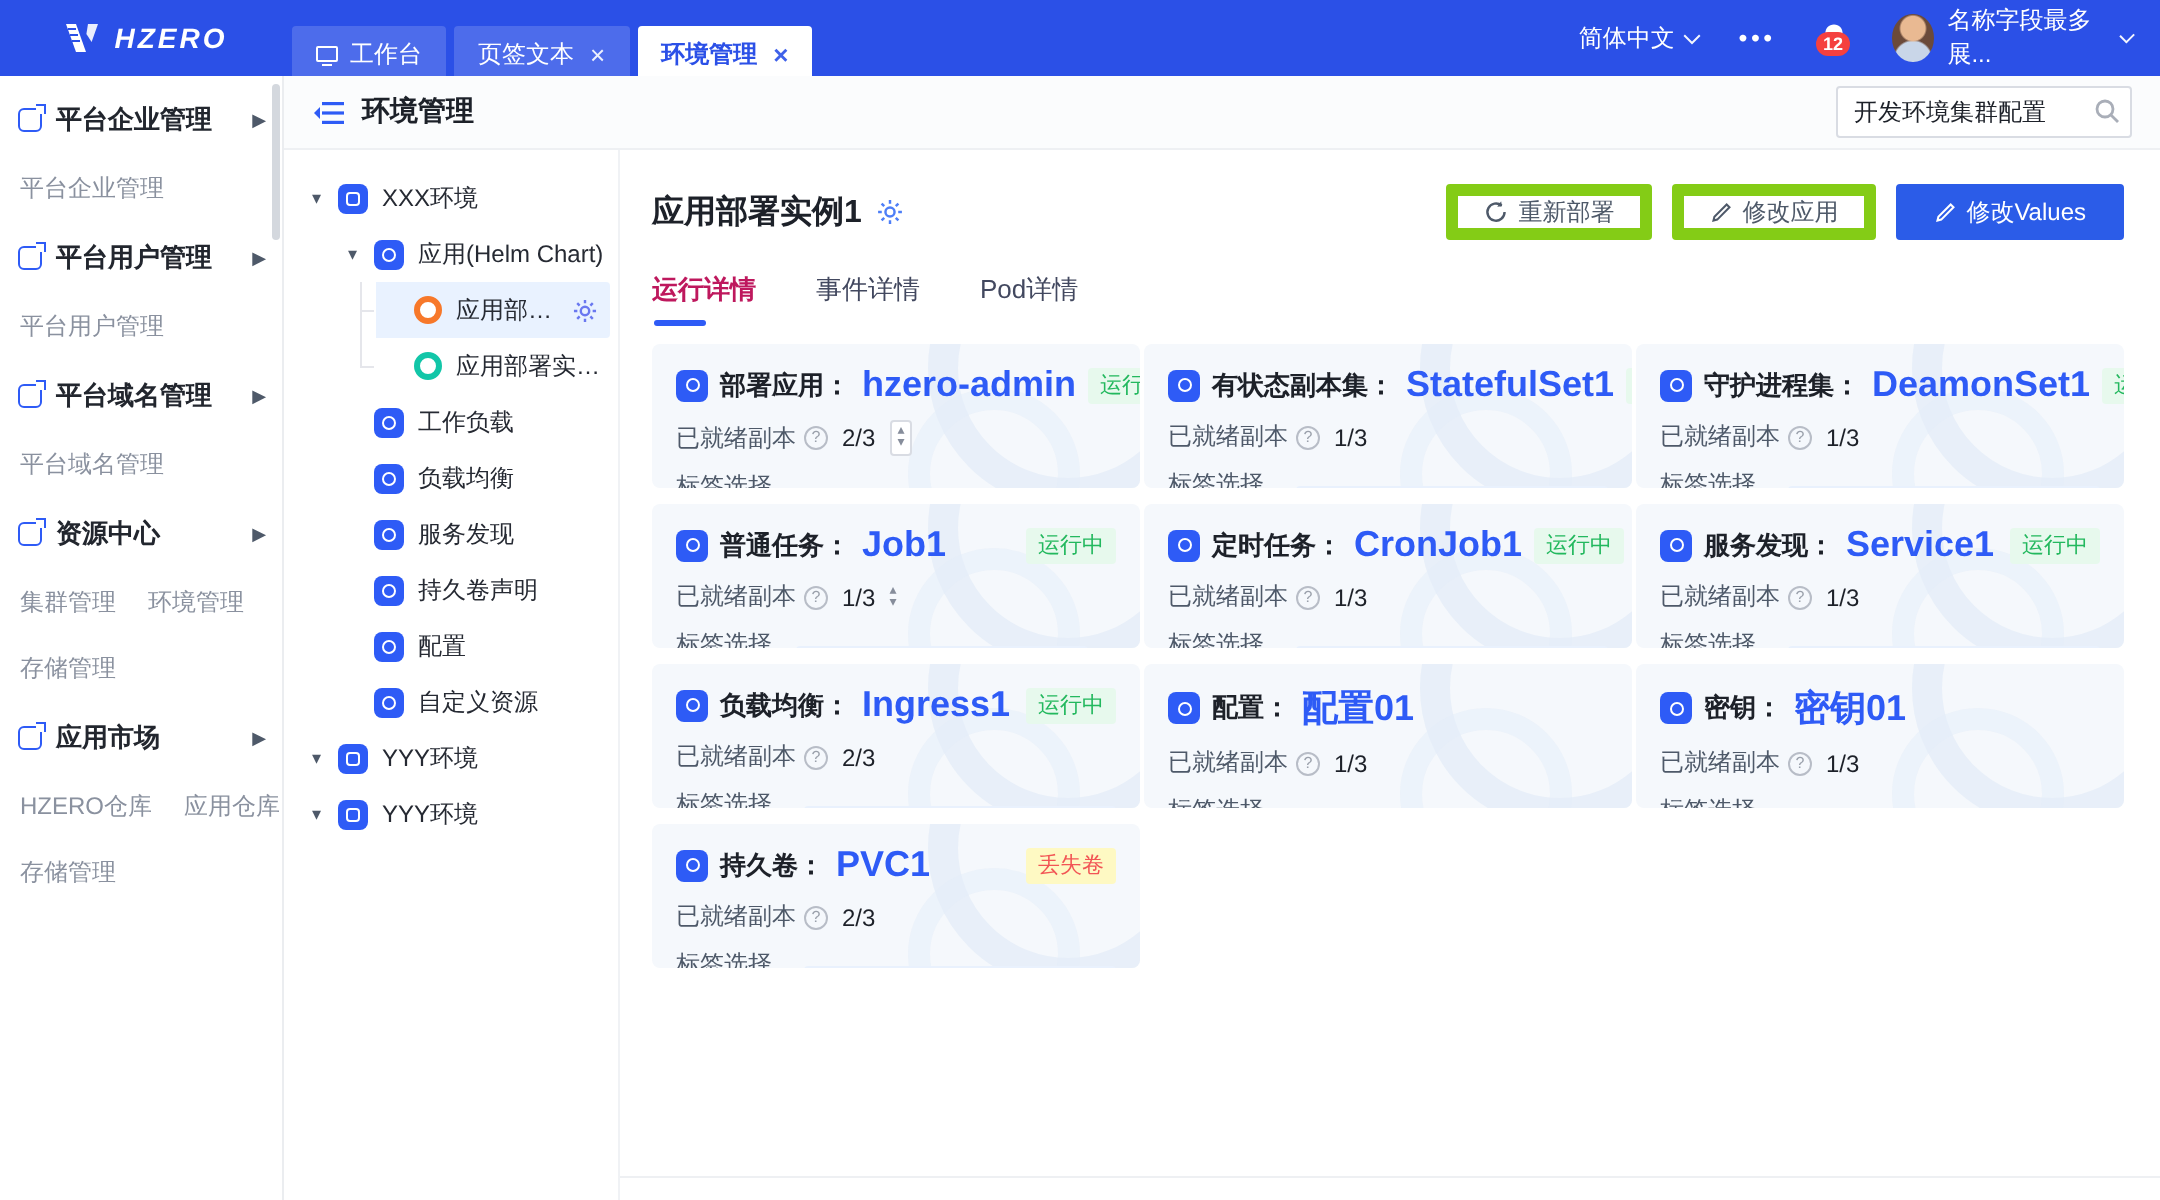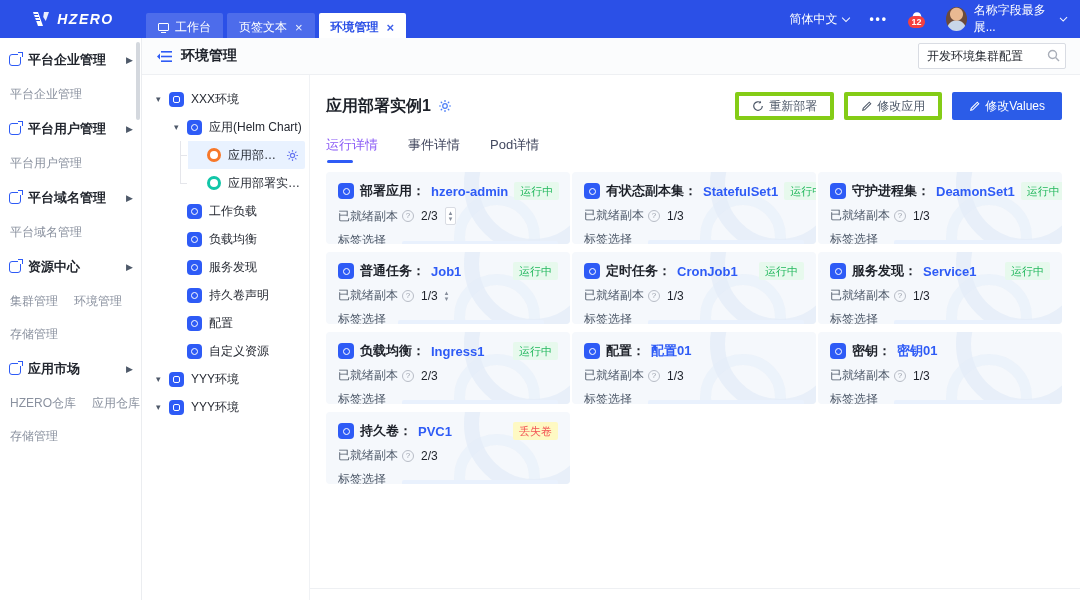--- a/index.html
+++ b/index.html
@@ -72,40 +72,40 @@
   .conn::before { content:""; position:absolute; left:34px; top:0; bottom:0; width:1px; background:#e5e6eb; }
   .conn::after { content:""; position:absolute; left:34px; top:50%; width:7px; height:1px; background:#e5e6eb; }
   .conn.conn-last::before { bottom:50%; }
 
   
   .main-panel { flex:1; min-width:0; display:flex; flex-direction:column; position:relative; background:#fff; }
   .main-panel::after { content:""; position:absolute; left:0; right:0; bottom:11px; border-top:1px solid #eef0f3; }
   .main-header { display:flex; align-items:center; padding:17px 18px 0 16px; }
   .main-title { font-size:16px; font-weight:bold; color:#1d2129; margin-right:7px; }
   .hdr-btns { margin-left:auto; display:flex; gap:10px; }
-  .btn { height:28px; padding:0 13px; border:4px solid #84cc16; background:#fff; border-radius:2px; font-size:12px;
+  .btn { height:28px; padding:0 13px; border:6px solid #84cc16; background:#fff; border-radius:2px; font-size:12px;
          color:#42485299; color:#4e5969; display:flex; align-items:center; gap:5px; cursor:pointer; white-space:nowrap; font-family:inherit; }
   .btn.primary { background:#2b5ce8; border-color:#2b5ce8; color:#fff; }
   .detail-tabs { display:flex; gap:30px; padding:16px 16px 0 16px; font-size:13px; }
   .dtab { padding-bottom:9px; color:#42485f; cursor:pointer; position:relative; }
-  .dtab.active { color:#8b5cf6; font-weight:normal; }
+  .dtab.active { color:#be185d; font-weight:bold; }
   .dtab.active::after { content:""; position:absolute; left:1px; bottom:0; width:26px; height:3px; background:#2e5bf6; border-radius:2px; }
 
   .cards { display:grid; grid-template-columns:repeat(3,1fr); gap:8px 2px; padding:9px 18px 0 16px; }
   .card { background:#f5f8fc; border-radius:4px; height:72px; padding:10px 12px; position:relative; overflow:hidden; }
   .card::before { content:""; position:absolute; width:110px; height:110px; border-radius:50%; right:-34px; top:-58px;
                   border:15px solid rgba(221,232,246,.55); }
   .card::after { content:""; position:absolute; width:64px; height:64px; border-radius:50%; right:30px; top:22px;
                  border:11px solid rgba(228,237,249,.5); }
   .card > div { position:relative; z-index:1; }
   .card-title-row { display:flex; align-items:center; gap:6px; }
   .res-icon { width:16px; height:16px; border-radius:4px; background:#2e5bf6; position:relative; flex:none; }
   .res-icon::after { content:""; position:absolute; inset:4.5px; border:1.6px solid #fff; border-radius:50%; }
   .card-type { font-size:13px; font-weight:bold; color:#1d2129; white-space:nowrap; }
-  .card-name { font-size:13px; font-weight:bold; color:#2e5bf6; white-space:nowrap; cursor:pointer; }
+  .card-name { font-size:18px; font-weight:bold; color:#2e5bf6; white-space:nowrap; cursor:pointer; }
   .badge { margin-left:auto; font-size:11px; line-height:18px; padding:0 6px; border-radius:2px; white-space:nowrap; }
   .badge.running { color:#23b85e; background:#e7f9ed; }
   .badge.lost { color:#f25555; background:#fef9c3; }
   .card-row { margin-top:7px; display:flex; align-items:center; gap:7px; font-size:12px; color:#4e5969; }
   .card-val { color:#1d2129; }
   .help-ico { width:12px; height:12px; border:1px solid #b8bdc7; border-radius:50%; color:#9aa0ab; font-size:8px;
               line-height:10px; text-align:center; flex:none; margin-left:-3px; cursor:pointer; }
   .stepper { display:inline-flex; flex-direction:column; align-items:center; line-height:6px; font-size:7px; color:#868d9b; cursor:pointer; }
   .stepper.boxed { border:1px solid #d9dce3; border-radius:2px; background:#fff; padding:2px 3px; }
   .tag { background:#e9f1fd; color:#5080f5; font-size:11px; line-height:17px; padding:0 6px; border-radius:2px;

